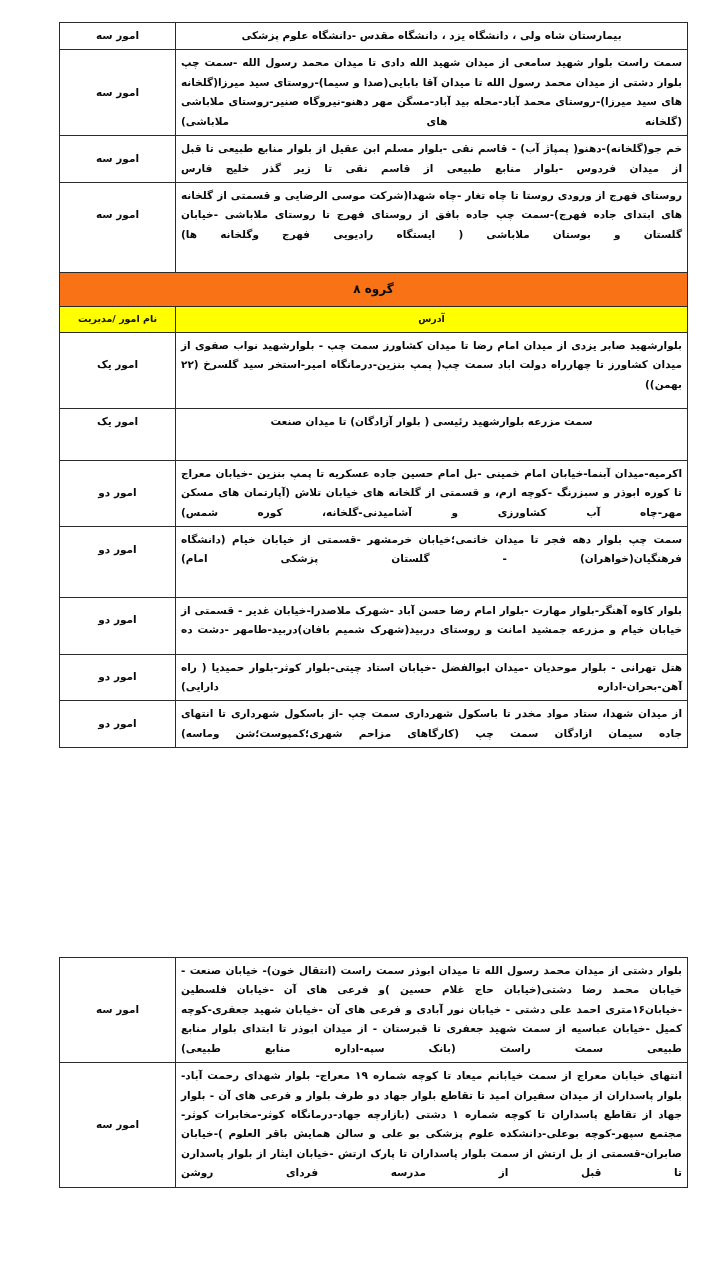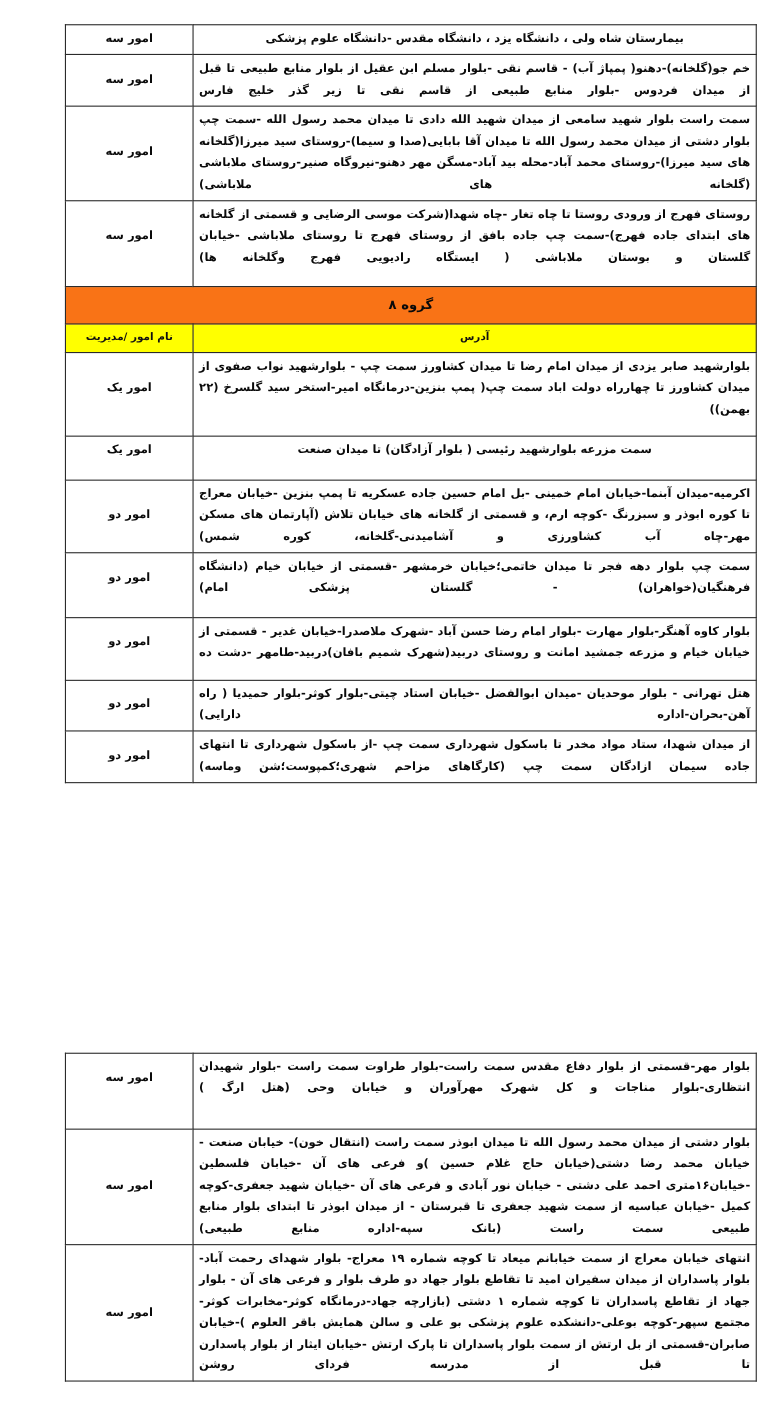--- a/index.html
+++ b/index.html
@@ -84,44 +84,44 @@
     font-weight: bold;
     padding: 3px 4px 4px 4px;
     color: #111;
   }
 
   
   #table-top    { top: 22px; }
   #table-bottom { top: 957px; }
 
   
-  .pad-bottom-sm td { padding-bottom: 16px; }
+  .pad-bottom-sm td { padding-bottom: 28px; }
   .pad-bottom-md td { padding-bottom: 26px; }
   .pad-tall td      { padding-bottom: 14px; }
 </style>
 </head>
 <body>
 
 <div class="page">
 
   <table class="doc-table" id="table-top">
     <tbody>
 
       <tr>
         <td class="col-address one-line">بیمارستان شاه ولی ، دانشگاه یزد ، دانشگاه مقدس  -دانشگاه علوم پزشکی</td>
         <td class="col-unit">امور سه</td>
       </tr>
 
       <tr>
-        <td class="col-address">خم جو(گلخانه)-دهنو( پمپاژ آب) - قاسم نقی -بلوار مسلم ابن عقیل از بلوار منابع طبیعی تا قبل از میدان فردوس -بلوار منابع طبیعی  از قاسم نقی تا  زیر گذر خلیج فارس</td>
+        <td class="col-address">سمت راست بلوار شهید سامعی از میدان شهید الله دادی تا میدان محمد رسول الله -سمت چپ بلوار دشتی از میدان محمد رسول الله تا میدان آقا بابایی(صدا و سیما)-روستای سید میرزا(گلخانه های سید میرزا)-روستای محمد آباد-محله بید آباد-مسگن مهر دهنو-نیروگاه صنیر-روستای ملاباشی (گلخانه های ملاباشی)</td>
         <td class="col-unit">امور سه</td>
       </tr>
 
       <tr>
-        <td class="col-address">سمت راست بلوار شهید سامعی از میدان شهید الله دادی تا میدان محمد رسول الله -سمت چپ بلوار دشتی از میدان محمد رسول الله تا میدان آقا بابایی(صدا و سیما)-روستای سید میرزا(گلخانه های سید میرزا)-روستای محمد آباد-محله بید آباد-مسگن مهر دهنو-نیروگاه صنیر-روستای ملاباشی (گلخانه های ملاباشی)</td>
+        <td class="col-address">خم جو(گلخانه)-دهنو( پمپاژ آب) - قاسم نقی -بلوار مسلم ابن عقیل از بلوار منابع طبیعی تا قبل از میدان فردوس -بلوار منابع طبیعی  از قاسم نقی تا  زیر گذر خلیج فارس</td>
         <td class="col-unit">امور سه</td>
       </tr>
 
       <tr class="pad-bottom-sm">
         <td class="col-address">روستای فهرج از ورودی روستا تا چاه تغار -چاه شهدا(شرکت موسی الرضایی و قسمتی از گلخانه های ابتدای جاده فهرج)-سمت چپ جاده بافق از روستای فهرج  تا روستای ملاباشی -خیابان گلستان و بوستان ملاباشی ( ایستگاه رادیویی فهرج وگلخانه ها)</td>
         <td class="col-unit">امور سه</td>
       </tr>
 
       <tr class="group-banner">
         <td colspan="2">گروه ۸</td>
@@ -167,24 +167,20 @@
         <td class="col-address">از میدان شهدا،  ستاد مواد مخدر تا باسکول شهرداری  سمت چپ -از باسکول شهرداری تا انتهای جاده سیمان ازادگان سمت چپ (کارگاهای مزاحم شهری؛کمپوست؛شن وماسه)</td>
         <td class="col-unit">امور دو</td>
       </tr>
 
     </tbody>
   </table>
 
   <table class="doc-table" id="table-bottom">
     <tbody>
 
-      <tr class="pad-bottom-md">
-        <td class="col-address">بلوار مهر-قسمتی از بلوار دفاع مقدس سمت راست-بلوار طراوت سمت راست -بلوار شهیدان انتظاری-بلوار مناجات و کل شهرک مهرآوران و خیابان وحی (هتل ارگ )</td>
-        <td class="col-unit">امور سه</td>
-      </tr>
 
       <tr>
         <td class="col-address">بلوار دشتی  از میدان محمد رسول الله تا  میدان ابوذر سمت راست  (انتقال خون)- خیابان صنعت - خیابان محمد رضا دشتی(خیابان حاج غلام حسین )و فرعی های آن -خیابان فلسطین -خیابان۱۶متری احمد علی دشتی - خیابان نور آبادی و فرعی های آن -خیابان شهید جعفری-کوچه کمیل -خیابان عباسیه از سمت شهید جعفری تا قبرستان - از میدان ابوذر تا ابتدای بلوار منابع طبیعی سمت راست (بانک سپه-اداره منابع طبیعی)</td>
         <td class="col-unit">امور سه</td>
       </tr>
 
       <tr>
         <td class="col-address">انتهای خیابان معراج از سمت خیابانم میعاد تا کوچه شماره ۱۹ معراج- بلوار شهدای رحمت آباد-بلوار پاسداران از میدان سفیران امید تا تقاطع بلوار جهاد دو طرف بلوار و فرعی های آن - بلوار جهاد از تقاطع پاسداران تا کوچه شماره ۱ دشتی (بازارچه جهاد-درمانگاه کوثر-مخابرات کوثر-مجتمع سپهر-کوچه بوعلی-دانشکده علوم پزشکی بو علی و سالن همایش باقر العلوم )-خیابان صابران-قسمتی از بل ارتش  از سمت بلوار پاسداران تا پارک ارتش -خیابان ایثار از بلوار پاسدارن تا  قبل از مدرسه فردای روشن</td>
         <td class="col-unit">امور سه</td>
       </tr>

